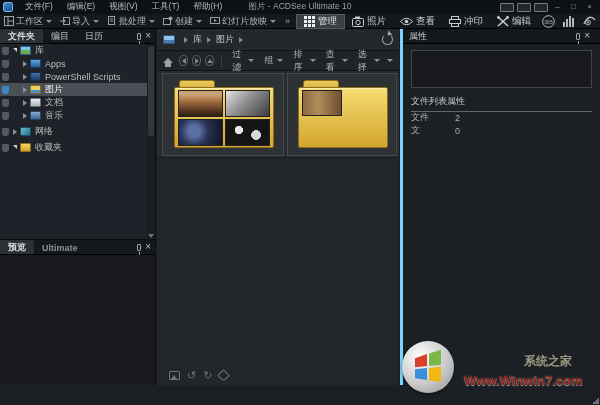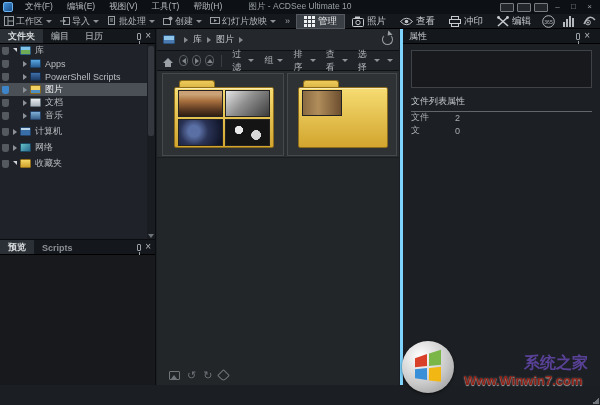--- a/index.html
+++ b/index.html
@@ -125,21 +125,21 @@
   .statusbar { position:absolute; left:0; right:0; bottom:0; height:20px; background:#17191d; border-top:1px solid #000; display:flex; align-items:center; padding:0 5px; color:#b4b8bd; }
   .ssep { width:1px; height:13px; background:#3a3e43; margin:0 6px; }
   .sfolder { width:11px; height:9px; background:linear-gradient(#f0cd5e,#d0a42f); border:1px solid #8d6d1c; border-radius:1px; margin-right:4px; position:relative; }
   .sfolder::before { content:""; position:absolute; top:-2px; left:0; width:5px; height:2px; background:#e2b94a; border-radius:1px 1px 0 0; }
 
   
   .watermark { position:absolute; right:8px; bottom:8px; width:200px; height:58px; z-index:9; }
   .wm-circle { position:absolute; left:10px; top:2px; width:52px; height:52px; border-radius:50%; background:radial-gradient(circle at 35% 30%,#ffffff,#c9c9c9 55%,#8e8e8e); box-shadow:0 1px 3px rgba(0,0,0,.6); }
   .wm-brand { position:absolute; left:68px; top:8px; font-weight:bold; font-size:21px; font-style:italic; letter-spacing:0; text-shadow:1px 1px 1px rgba(0,0,0,.5); }
   .wm-w { color:#e8860f; } .wm-in { color:#cf2810; } .wm-7 { color:#f2b01e; }
-  .wm-tagline { position:absolute; left:132px; top:14px; font-size:16px; font-weight:bold; color:#8b5cf6; opacity:.55; }
+  .wm-tagline { position:absolute; left:132px; top:14px; font-size:12px; font-weight:bold; color:#fef9c3; opacity:.55; }
   .wm-site { position:absolute; left:72px; top:34px; font-size:13px; font-weight:bold; color:#8e2015; text-shadow:0 1px 1px rgba(255,255,255,.55),0 0 2px rgba(255,255,255,.3); }
   .grip { position:absolute; right:1px; bottom:1px; width:7px; height:7px; background:linear-gradient(135deg,transparent 50%,#6f747a 50%); }
 </style>
 </head>
 <body>
 
 <div id="app">
 
   <div class="titlebar">
     <div class="appicon"></div>
@@ -323,45 +323,39 @@
       </div>
       <div class="trow">
         <span class="esel"></span>
         <span class="exp ind1"></span>
         <span class="ticon i-music"></span>
         <span class="tlabel">音乐</span>
       </div>
       <div class="trow gap">
         <span class="esel"></span>
         <span class="exp"></span>
-        <span class="ticon i-pc"></span>
-        <span class="tlabel">计算机</span>
-      </div>
-      <div class="trow gap">
-        <span class="esel"></span>
-        <span class="exp"></span>
         <span class="ticon i-net"></span>
         <span class="tlabel">网络</span>
       </div>
       <div class="trow gap">
         <span class="esel"></span>
         <span class="exp open"></span>
         <span class="ticon i-fav"></span>
         <span class="tlabel">收藏夹</span>
       </div>
     </div>
     <div class="vscroll">
       <div class="vthumb"></div>
       <div class="varrow"></div>
     </div>
 
     <div class="preview-panel">
       <div class="ptabs">
         <span class="ptab active">预览</span>
-        <span class="ptab">Scripts</span>
+        <span class="ptab">Ultimate</span>
         <span class="phctrl">
           <span class="pin"></span>
           <span class="xclose">×</span>
         </span>
       </div>
       <div class="preview-body"></div>
     </div>
   </div>
 
   <div class="center-panel">

